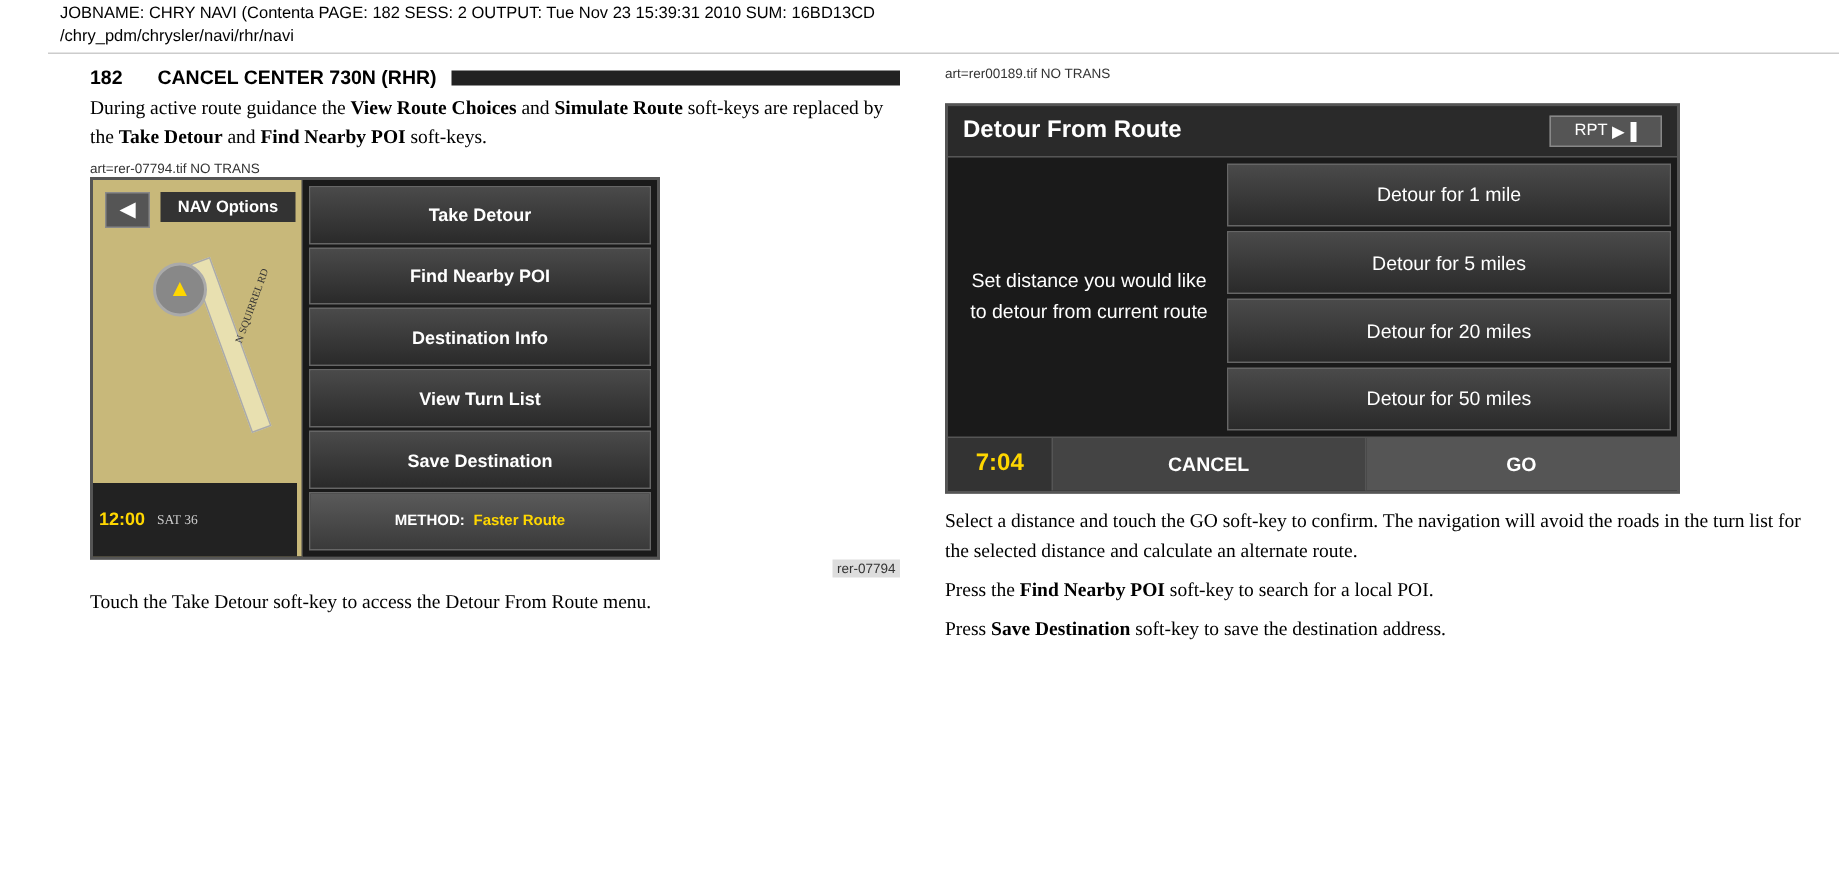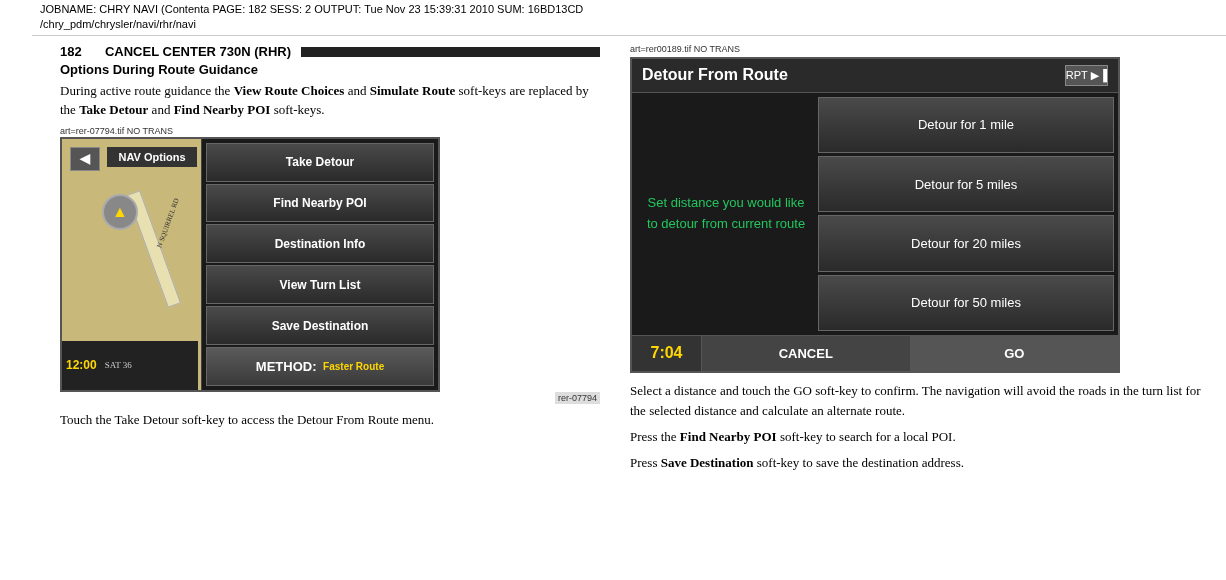--- a/index.html
+++ b/index.html
@@ -211,28 +211,28 @@
     
     .right-col {
       width: 606px;
       padding: 8px 20px 8px 10px;
     }
 
     .art-label-right {
       font-size: 9px;
       font-family: Arial, sans-serif;
       color: #333;
-      margin-bottom: 3px;
+      margin-bottom: 15px;
       text-align: left;
     }
 
     
     .detour-screen {
       width: 490px;
-      height: 316px;
+      height: 260px;
       background: #1a1a1a;
       border: 2px solid #555;
       margin-bottom: 8px;
       display: flex;
       flex-direction: column;
     }
 
     .detour-header {
       background: #2a2a2a;
       display: flex;
@@ -248,36 +248,36 @@
       font-size: 16px;
       font-weight: bold;
     }
 
     .rpt-btn {
       background: #555;
       border: 1px solid #888;
       color: #fff;
       font-family: Arial, sans-serif;
       font-size: 11px;
-      padding: 3px 0;
+      padding: 3px 16px;
       display: flex;
       align-items: center;
       gap: 3px;
     }
 
     .detour-body {
       flex: 1;
       display: flex;
       gap: 2px;
       padding: 4px 4px;
     }
 
     .detour-info {
       width: 180px;
-      color: #22c55e;
+      color: #ffffff;
       font-family: Arial, sans-serif;
       font-size: 13px;
       text-align: center;
       display: flex;
       align-items: center;
       justify-content: center;
       padding: 8px;
       line-height: 1.6;
     }
 
@@ -382,21 +382,20 @@
 <div class="content-area">
 
   <div class="left-col">
     <div class="header-bar">
       <span class="section-number">182</span>
       &nbsp;
       <span class="section-number">CANCEL CENTER 730N (RHR)</span>
       <div class="black-bar"></div>
     </div>
 
-    <div class="section-title">Options During Route Guidance</div>
 
     <div class="body-text">
       During active route guidance the <strong>View Route Choices</strong> and <strong>Simulate Route</strong> soft-keys are replaced by the <strong>Take Detour</strong> and <strong>Find Nearby POI</strong> soft-keys.
     </div>
 
     <div class="nav-screenshot-wrapper">
       <div class="art-label">art=rer-07794.tif       NO TRANS</div>
       <div class="nav-screen">
 
         <div class="nav-map">
@@ -411,21 +410,21 @@
           </div>
         </div>
 
         <div class="nav-buttons">
           <div class="nav-btn">Take Detour</div>
           <div class="nav-btn">Find Nearby POI</div>
           <div class="nav-btn">Destination Info</div>
           <div class="nav-btn">View Turn List</div>
           <div class="nav-btn">Save Destination</div>
           <div class="nav-btn" style="background: linear-gradient(to bottom, #5a5a5a, #3a3a3a);">
-            <span style="color:#fff; font-size:13px; margin-right:3px;">METHOD:&nbsp;</span>
+            <span style="color:#fff; font-size:10px; margin-right:3px;">METHOD:&nbsp;</span>
             <span style="color:#ffd700; font-size:10px;">Faster Route</span>
           </div>
         </div>
       </div>
       <div style="position:relative;">
         <span style="font-size:9px; font-family:Arial,sans-serif; color:#333; float:right; background:#ddd; padding:1px 3px;">rer-07794</span>
         <div style="clear:both;"></div>
       </div>
     </div>
 

